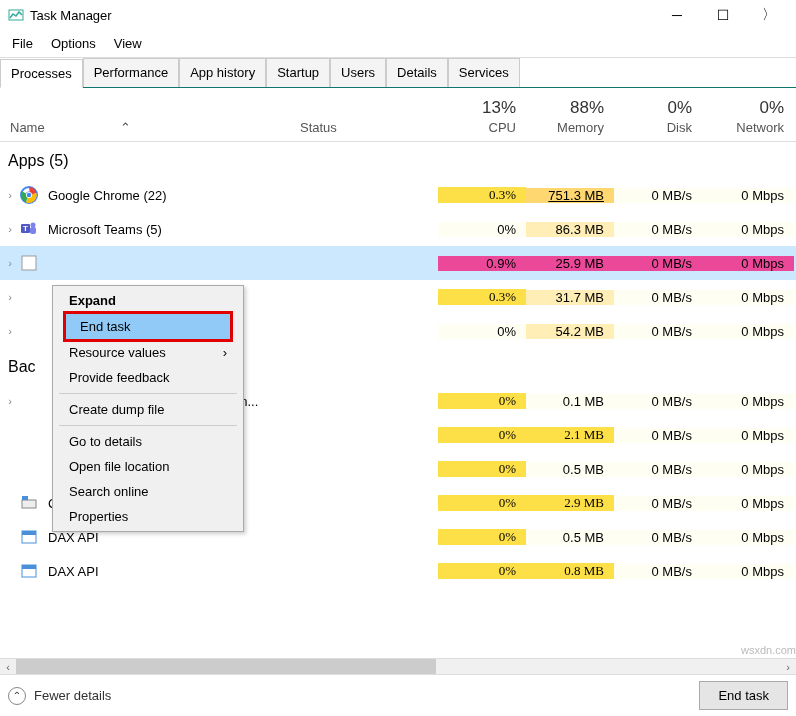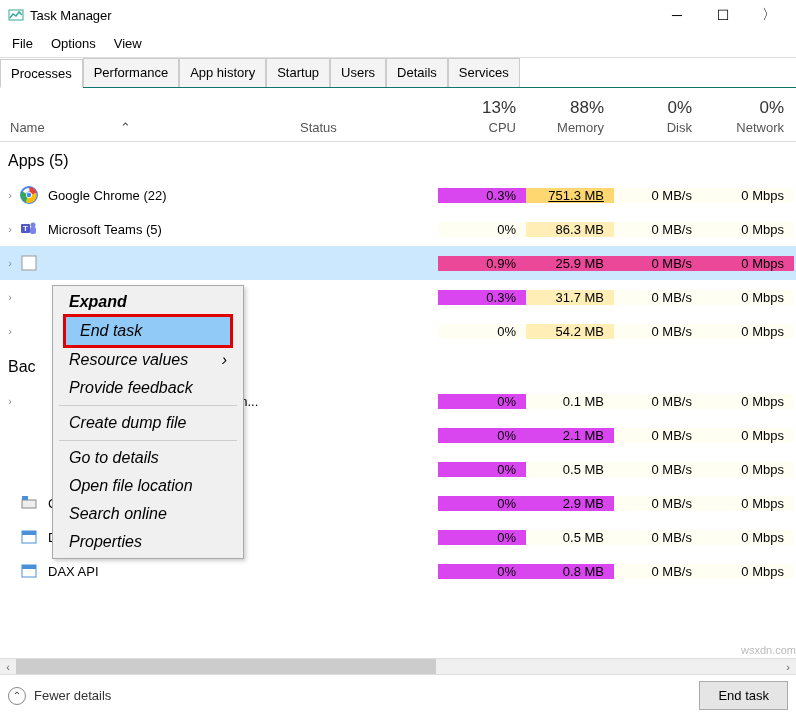--- a/index.html
+++ b/index.html
@@ -31,29 +31,29 @@
   .section { color: #000000; font-size: 16px; padding: 10px 8px 8px 8px; }
   .row { display: flex; align-items: center; height: 34px; }
   .row.sel { background: #cce8ff; }
   .row .expand { width: 20px; text-align: center; color: #888; font-size: 11px; }
   .row .picon { width: 18px; height: 18px; margin-right: 8px; }
   .row .pname { flex: 1; font-size: 13px; padding-left: 2px; }
   .row .cell { width: 88px; text-align: right; padding-right: 10px; font-size: 13px; }
   .row .cell.net { width: 92px; }
   
   .tint1 { background: #fffef3; }
-  .tint2 { background: #d946ef; }
+  .tint2 { background: #fde047; font-family: Liberation Serif, serif; }
   .tint3 { background: #ffeeb5; }
   .tint5 { background: #ffd770; text-decoration: underline; }
   .tintsel { background: #ec4899; }
   
   .name-area { width: 438px; display: flex; align-items: center; }
   
   .ctx-menu { position: absolute; left: 52px; top: 285px; width: 192px; background: #f0f0f0; border: 1px solid #aaa; box-shadow: 2px 2px 4px rgba(0,0,0,0.2); z-index: 100; padding: 2px; }
-  .ctx-menu .mi { padding: 5px 14px; font-size: 16px; display: flex; justify-content: space-between; align-items: center; font-style: italic; }
+  .ctx-menu .mi { padding: 5px 14px; font-size: 13px; display: flex; justify-content: space-between; align-items: center; }
   .ctx-menu .mi.hl { background: #91c9f7; }
   .ctx-menu .sep { height: 1px; background: #ccc; margin: 3px 4px; }
   .redbox { border: 3px solid #e00000; margin: -2px 8px; padding: 2px 6px; }
   
   .footer { position: absolute; bottom: 0; left: 0; right: 0; height: 42px; border-top: 1px solid #ddd; display: flex; align-items: center; padding: 0 8px; background: #fff; }
   .fewer { display: flex; align-items: center; gap: 8px; font-size: 13px; color: #333; }
   .fewer .circ { width: 18px; height: 18px; border: 1px solid #888; border-radius: 50%; display: flex; align-items: center; justify-content: center; font-size: 10px; }
   .end-task-btn { margin-left: auto; padding: 6px 18px; background: #e5e5e5; border: 1px solid #aaa; font-size: 13px; }
   
   .hscroll { position: absolute; bottom: 42px; left: 0; right: 0; height: 16px; background: #f0f0f0; border-top: 1px solid #ddd; display: flex; }

